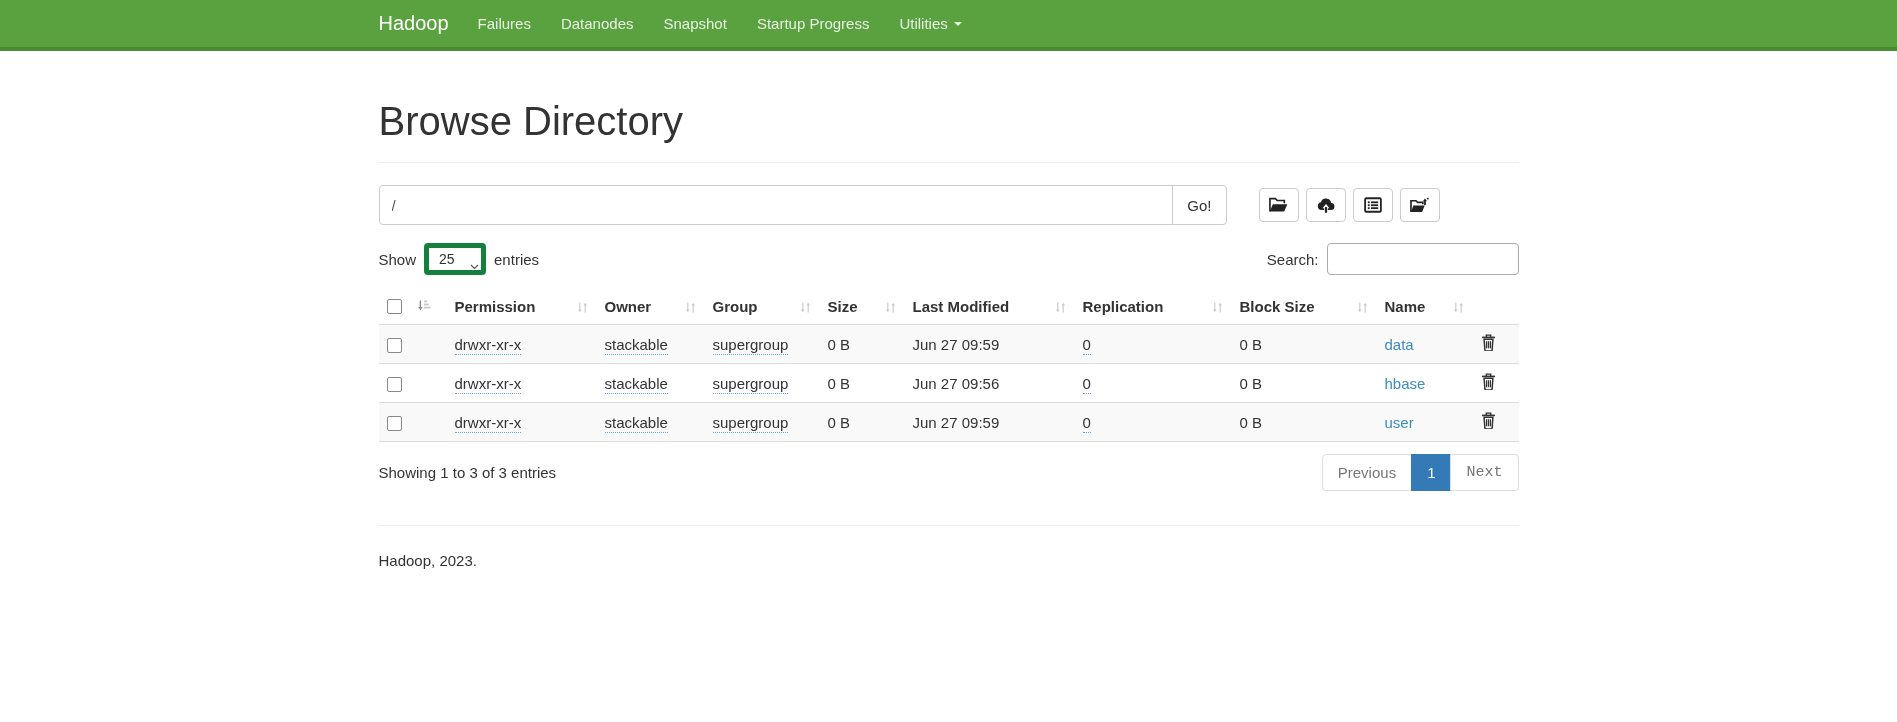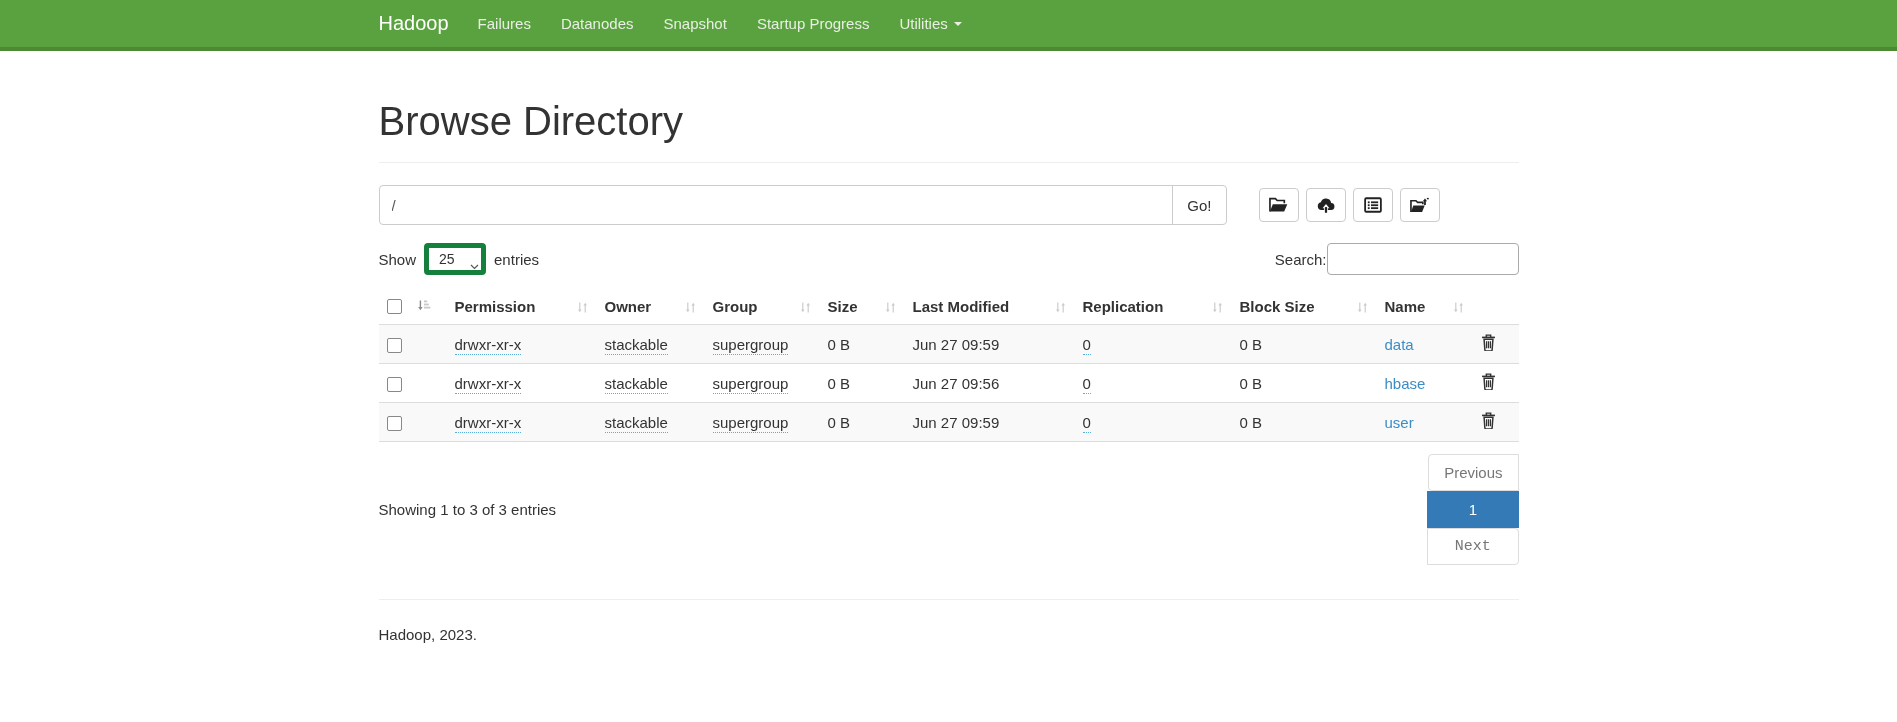--- a/index.html
+++ b/index.html
@@ -124,21 +124,21 @@
     background: #fff;
     font-size: 14px;
     color: #333;
     font-family: inherit;
     padding: 0 20px 0 10px;
     -webkit-appearance: none;
     appearance: none;
     outline: none;
   }
   .select-chevron { position: absolute; right: 7px; top: 13px; pointer-events: none; }
-  .dt-search { display: flex; align-items: center; gap: 0; }
+  .dt-search { display: flex; align-items: center; gap: 8px; }
   .search-input {
     width: 192px; height: 32px;
     border: 1px solid #aaa;
     border-radius: 4px;
     padding: 0 8px;
     font-size: 14px;
     font-family: inherit;
     outline: none;
   }
 
@@ -186,21 +186,21 @@
   .trash-btn svg { display: block; }
 
   
   .table-footer {
     display: flex;
     justify-content: space-between;
     align-items: center;
     margin: 12px 0 34px 0;
   }
   .dt-info { font-size: 15px; color: #333; }
-  .pagination { display: flex; flex-direction: column; }
+  .pagination { display: flex; }
   .page-btn {
     padding: 9px 15px;
     border: 1px solid #ddd;
     background: #fff;
     color: #777;
     font-size: 15px;
     font-family: inherit;
     cursor: pointer;
     margin-left: -1px;
   }

